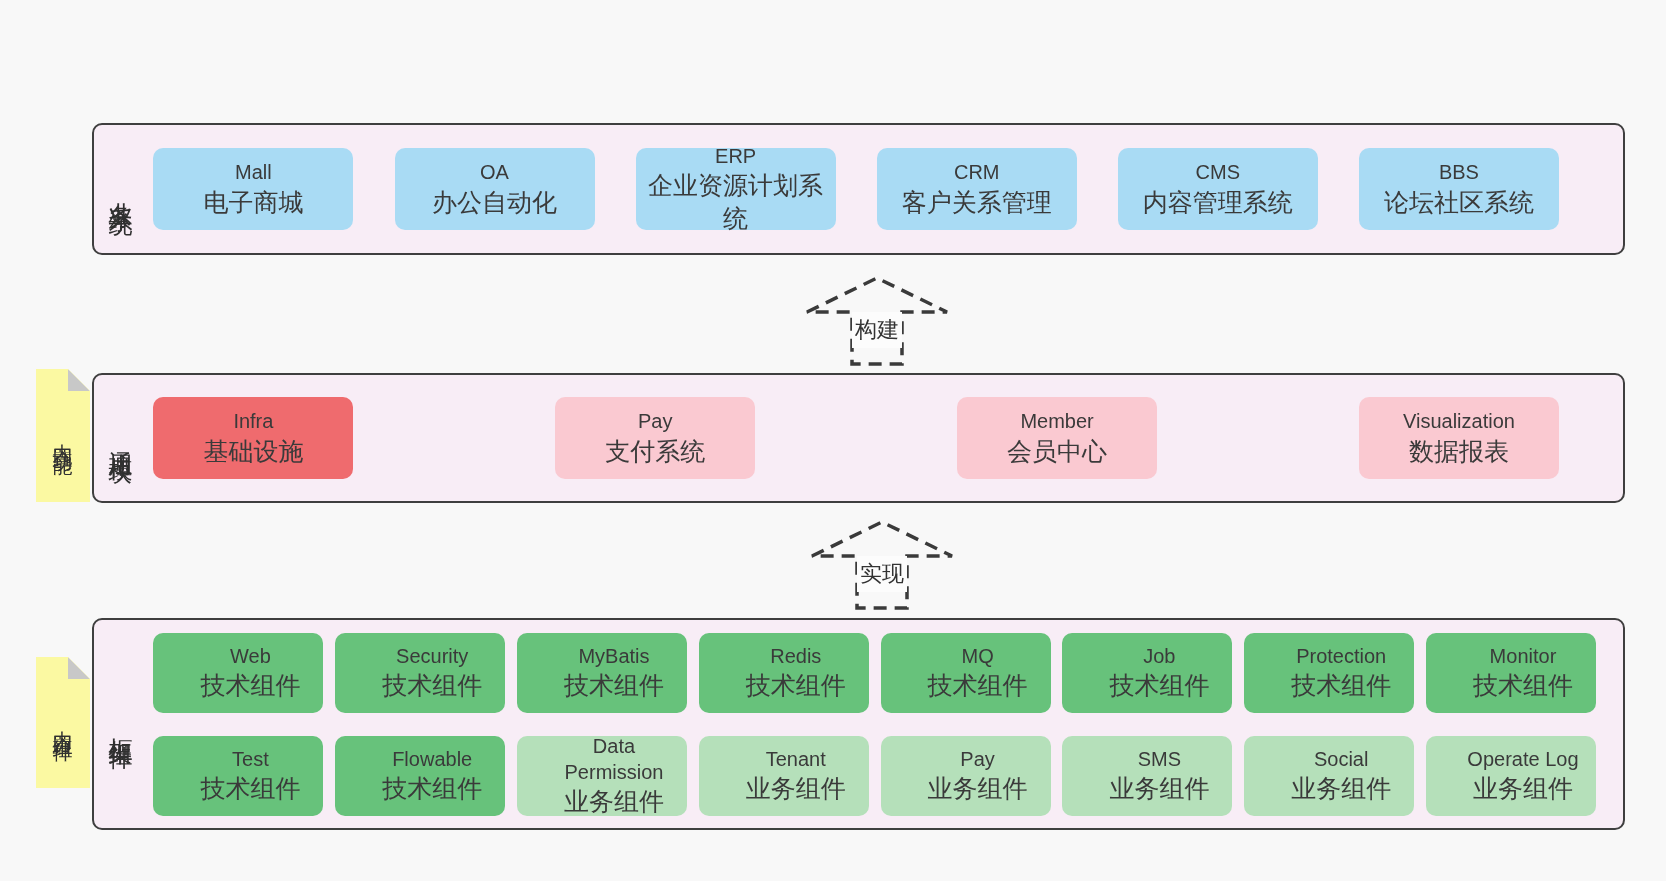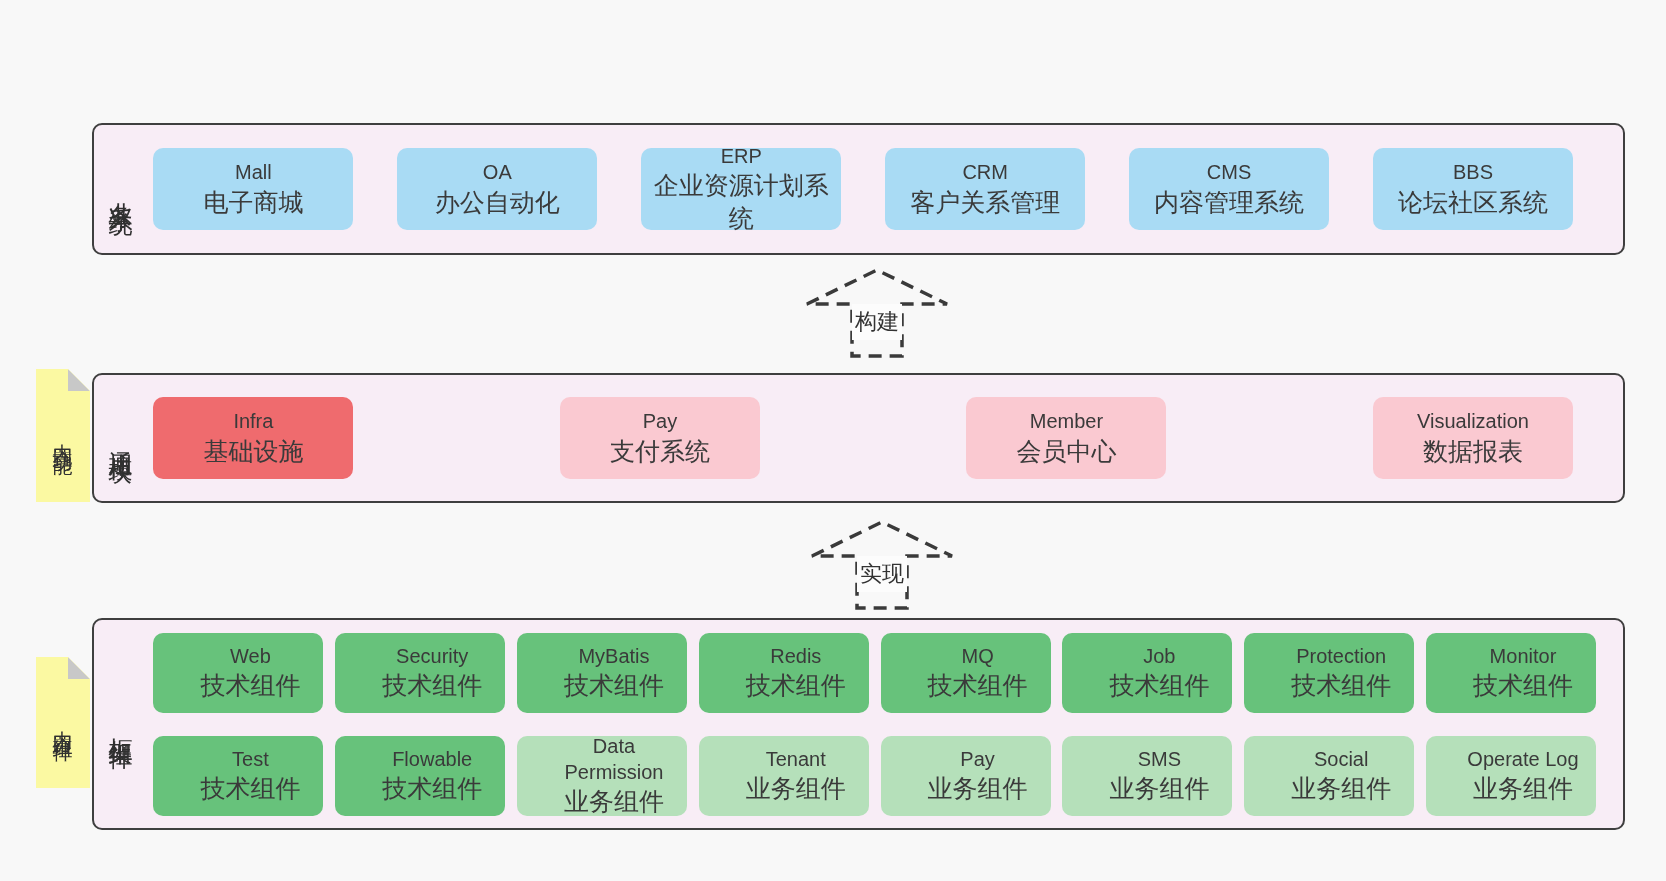--- a/index.html
+++ b/index.html
@@ -42,21 +42,21 @@
     white-space:nowrap;
   }
   .layer-content{
     flex:1;
     display:flex;
     flex-direction:column;
     justify-content:center;
     gap:23px;
     margin-left:14px;
   }
-  .layer-business .layer-content,.layer-common .layer-content{padding-right:50px;}
+  .layer-business .layer-content,.layer-common .layer-content{padding-right:64px;}
   .layer-framework .layer-content{padding-right:27px;}
   .row{
     display:flex;
     justify-content:space-between;
     align-items:stretch;
   }
   
   .box{
     box-sizing:border-box;
     border-radius:10px;
@@ -105,21 +105,21 @@
     color:#303030;
     line-height:1.1;
     white-space:nowrap;
   }
   
   .arrow{
     position:absolute;
     width:150px;height:92px;
     z-index:1;
   }
-  .arrow-build{left:802px;top:266px;}
+  .arrow-build{left:802px;top:274px;}
   .arrow-implement{left:807px;top:518px;}
   .arrow svg{position:absolute;left:0;top:0;}
   .arrow-label{
     position:absolute;
     left:50%;top:38px;
     transform:translateX(-50%);
     background:#fcfcfc;
     padding:3px 3px;
     font-size:22px;
     color:#333;

